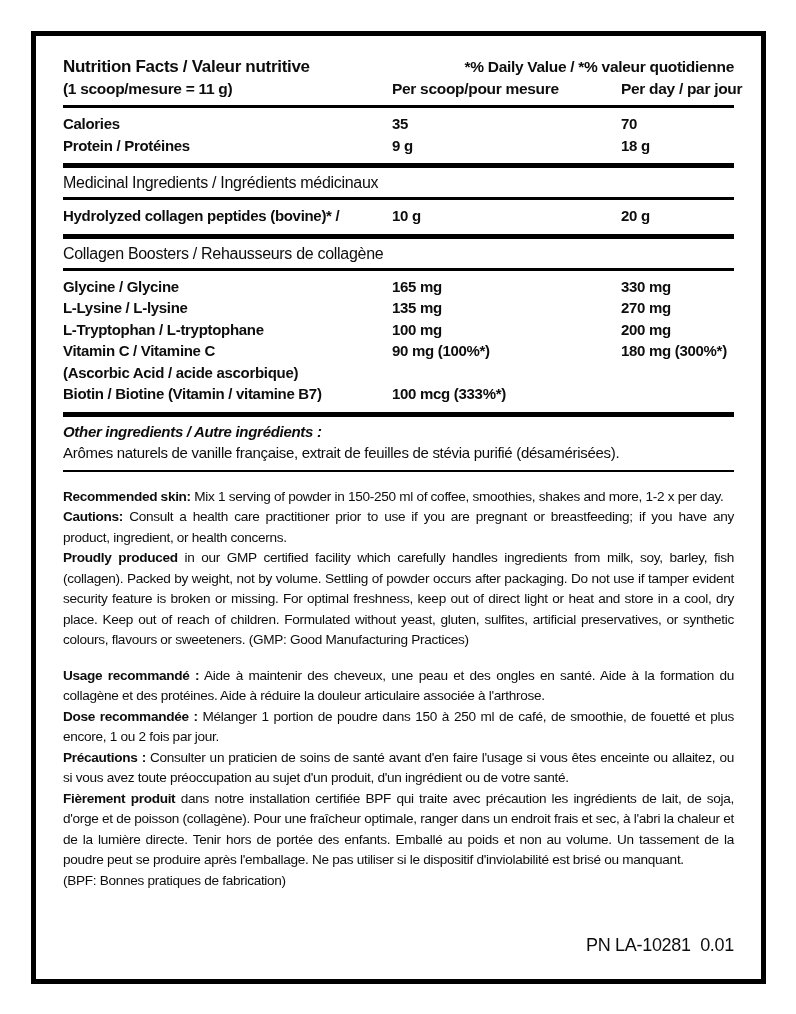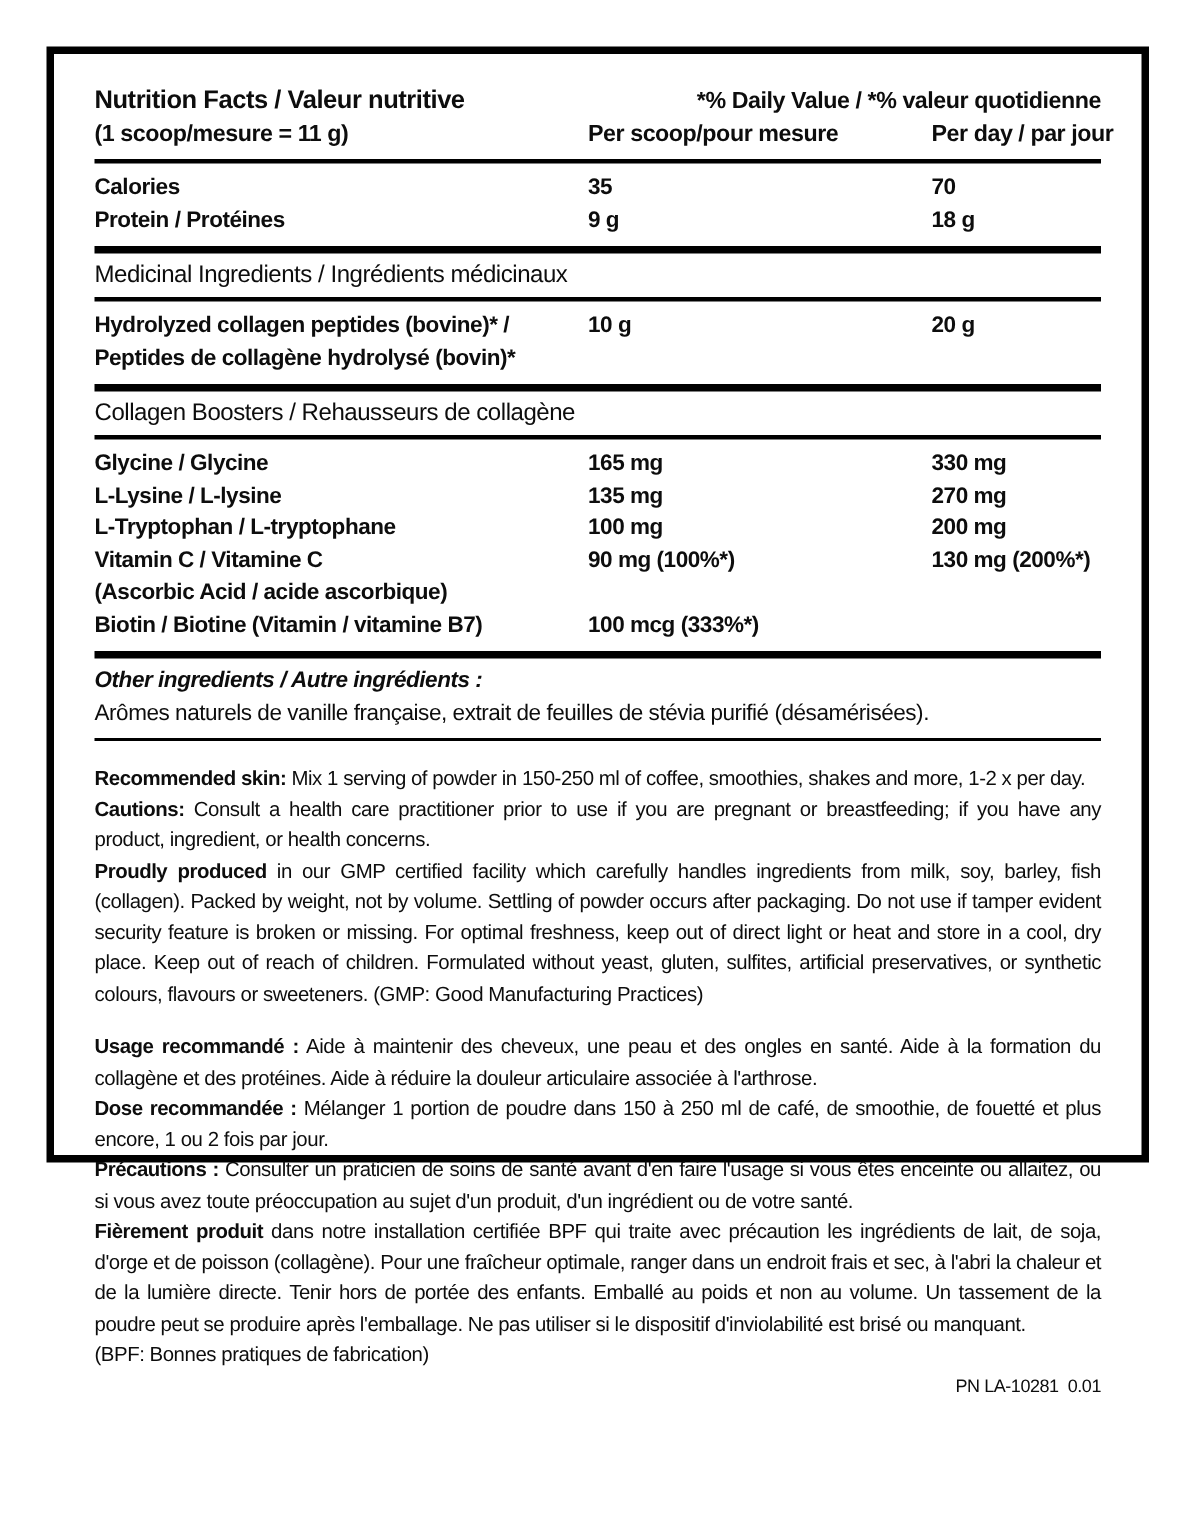--- a/index.html
+++ b/index.html
@@ -17,21 +17,21 @@
     width: 796px;
     height: 1014px;
     background: #ffffff;
     overflow: hidden;
   }
   .label {
     position: absolute;
     left: 31px;
     top: 31px;
     width: 735px;
-    height: 744px;
+    height: 953px;
     box-sizing: border-box;
     border: 5px solid #000000;
     padding: 20px 27px 24px 27px;
     display: flex;
     flex-direction: column;
     letter-spacing: -0.3px;
   }
   .b { font-weight: 700; }
 
   
@@ -93,21 +93,21 @@
   .paras { margin-top: 15px; }
   .paras p {
     margin: 0;
     font-size: 13.6px;
     line-height: 20.5px;
     text-align: justify;
   }
   .footer {
     margin-top: auto;
     text-align: right;
-    font-size: 12px;
+    font-size: 18px;
     font-weight: 400;
     white-space: pre;
     line-height: 20px;
   }
 </style>
 </head>
 <body>
 
 <div class="page">
   <div class="label">
@@ -138,21 +138,20 @@
     </div>
 
     <div class="rule-thick"></div>
     <div class="sec-hdr">Medicinal Ingredients / Ingrédients médicinaux</div>
     <div class="rule-med"></div>
 
     <div class="tbl">
       <div class="row">
         <div>
           <div>Hydrolyzed collagen peptides (bovine)* /</div>
-          <div>Peptides de collagène hydrolysé (bovin)*</div>
         </div>
         <div class="val">10 g</div>
         <div class="val">20 g</div>
       </div>
     </div>
 
     <div class="rule-thick"></div>
     <div class="sec-hdr">Collagen Boosters / Rehausseurs de collagène</div>
     <div class="rule-med"></div>
 
@@ -171,21 +170,21 @@
         <div>L-Tryptophan / L-tryptophane</div>
         <div class="val">100 mg</div>
         <div class="val">200 mg</div>
       </div>
       <div class="row">
         <div>
           <div>Vitamin C / Vitamine C</div>
           <div>(Ascorbic Acid / acide ascorbique)</div>
         </div>
         <div class="val">90 mg (100%*)</div>
-        <div class="val">130 mg (200%*)</div>
+        <div class="val">180 mg (300%*)</div>
       </div>
       <div class="row">
         <div>Biotin / Biotine (Vitamin / vitamine B7)</div>
         <div class="val">100 mcg (333%*)</div>
       </div>
     </div>
 
     <div class="rule-thick"></div>
 
     <div class="other">

